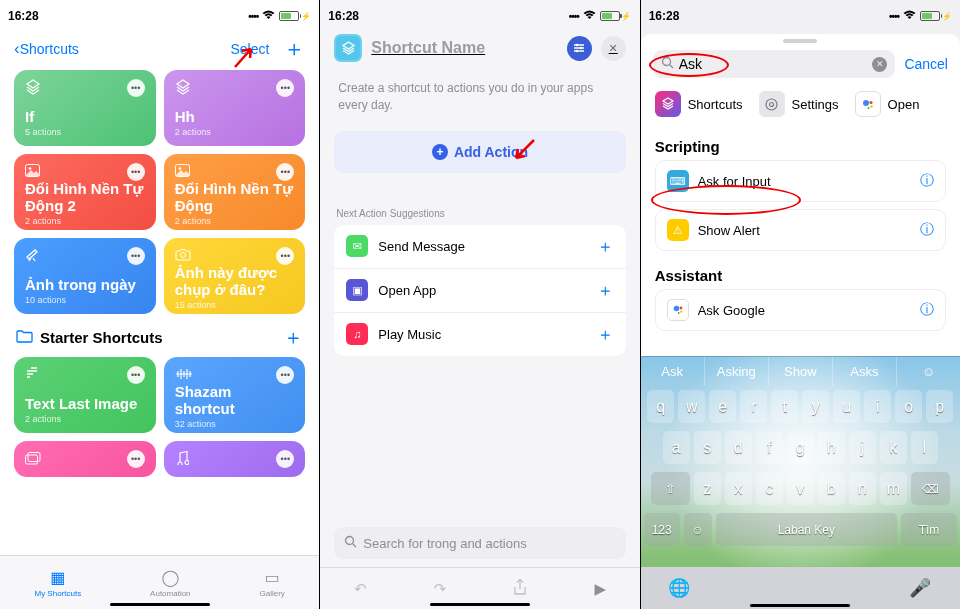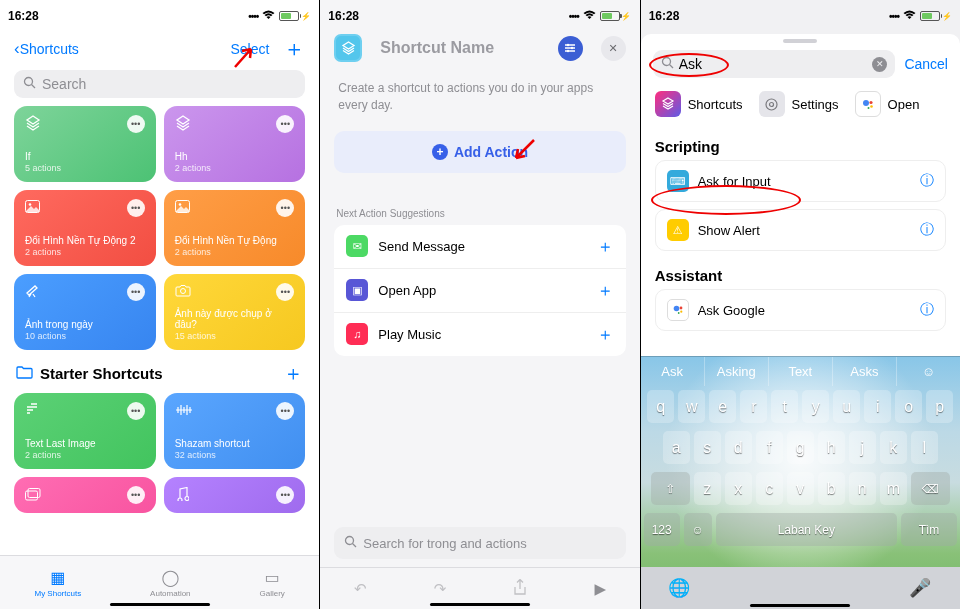--- a/index.html
+++ b/index.html
@@ -19,21 +19,21 @@
     .nav-right { display: flex; gap: 14px; align-items: center; }
     .nav-link { color: #007aff; font-size: 14px; }
     .nav-plus { color: #007aff; font-size: 22px; font-weight: 300; }
     .title { font-size: 24px; font-weight: 700; padding: 0 16px 6px; }
     .search-bar { margin: 0 14px 8px; background: #eeeef0; border-radius: 9px; padding: 6px 9px; display: flex; align-items: center; gap: 6px; color: #8e8e93; font-size: 14px; }
     .shortcut-grid { display: grid; grid-template-columns: 1fr 1fr; gap: 8px; padding: 0 14px; }
     .card { border-radius: 13px; padding: 9px 11px; color: #fff; height: 76px; display: flex; flex-direction: column; justify-content: space-between; position: relative; }
     .card-top { display: flex; justify-content: space-between; align-items: flex-start; }
     .card-icon { font-size: 15px; }
     .card-menu { width: 18px; height: 18px; background: rgba(255,255,255,0.9); border-radius: 50%; display: flex; align-items: center; justify-content: center; color: #555; font-size: 9px; }
-    .card-title { font-size: 10px; font-weight: 400; line-height: 1.12; margin-bottom: 1px; }
+    .card-title { font-size: 15px; font-weight: 700; line-height: 1.12; margin-bottom: 1px; }
     .card-sub { font-size: 9px; opacity: 0.82; }
     .green { background: linear-gradient(140deg, #7ed49a, #4cc274); }
     .purple { background: linear-gradient(140deg, #cb96ed, #b671e1); }
     .red { background: linear-gradient(140deg, #ff6a5f, #f24e42); }
     .orange { background: linear-gradient(140deg, #ff9e47, #f78a2a); }
     .blue { background: linear-gradient(140deg, #4b9eff, #3785f0); }
     .yellow { background: linear-gradient(140deg, #ffd83a, #f6c820); }
     .green2 { background: linear-gradient(140deg, #5cd176, #42c45e); }
     .blue2 { background: linear-gradient(140deg, #5aa6ff, #418ff0); }
     .pink { background: linear-gradient(140deg, #ff6db3, #f854a0); }
@@ -44,21 +44,21 @@
     .folder-plus { color: #007aff; font-size: 20px; font-weight: 300; }
 
     .nav-tab-bar { position: absolute; bottom: 0; left: 0; right: 0; height: 54px; background: #f7f7f9; display: flex; justify-content: space-around; align-items: center; border-top: 0.5px solid #dcdce0; }
     .tab-item { display: flex; flex-direction: column; align-items: center; gap: 2px; font-size: 8px; color: #8e8e93; }
     .tab-item.active { color: #007aff; }
     .tab-icon { font-size: 16px; }
     .home-indicator { position: absolute; bottom: 3px; left: 50%; transform: translateX(-50%); width: 100px; height: 3px; background: #000; border-radius: 3px; z-index: 10; }
 
     
     .screen2 { background: #f5f5f7; }
-    .editor-header { display: flex; align-items: center; gap: 18px; padding: 6px 14px 10px; }
+    .editor-header { display: flex; align-items: center; gap: 9px; padding: 6px 14px 10px; text-decoration: underline; }
     .editor-icon { width: 28px; height: 28px; border-radius: 7px; border: 2px solid #6ecff0; display: flex; align-items: center; justify-content: center; background: #53c6ec; }
     .editor-title { flex: 1; color: #9b9ba1; font-size: 16px; font-weight: 600; }
     .editor-btn { width: 25px; height: 25px; border-radius: 50%; background: #e8e8ec; display: flex; align-items: center; justify-content: center; font-size: 11px; color: #6c6c70; }
     .editor-btn.blue-btn { background: #3b5ed4; color: #fff; }
     .instruction { padding: 8px 18px; color: #8e8e93; font-size: 12px; line-height: 1.4; }
     .add-action { margin: 9px 14px; background: #e9edfb; border-radius: 10px; padding: 13px; display: flex; align-items: center; justify-content: center; gap: 6px; color: #3760e8; font-size: 14px; font-weight: 600; }
     .add-circle { width: 16px; height: 16px; background: #3760e8; color: #fff; border-radius: 50%; display: flex; align-items: center; justify-content: center; font-size: 12px; font-weight: 700; }
     .suggestions-label { padding: 26px 16px 6px; color: #8e8e93; font-size: 10px; }
     .action-list { background: #fff; border-radius: 10px; margin: 0 14px; }
     .action-row { display: flex; align-items: center; padding: 10px 12px; gap: 10px; border-bottom: 0.5px solid #eee; }
@@ -139,29 +139,20 @@
     <div class="nav-bar">
       <div class="nav-left">
         <span style="font-size:17px;">‹</span>
         <span>Shortcuts</span>
       </div>
       <div class="nav-right">
         <span class="nav-link">Select</span>
         <span class="nav-plus">＋</span>
       </div>
     </div>
-    <div class="search-bar">
-      <span>
-        <svg width="13" height="13" viewBox="0 0 13 13">
-            <circle cx="5.5" cy="5.5" r="4" stroke="#8e8e93" stroke-width="1.3" fill="none"></circle>
-            <line x1="8.5" y1="8.5" x2="12" y2="12" stroke="#8e8e93" stroke-width="1.3"></line>
-          </svg>
-      </span>
-      <span placeholder="Search">Search</span>
-    </div>
     <div class="shortcut-grid">
       <div class="card green">
         <div class="card-top">
           <span class="card-icon"><svg width="16" height="16" viewBox="0 0 16 16">
                 <path d="M8 1 L14 5 L8 9 L2 5 Z M2 8 L8 12 L14 8 M2 11 L8 15 L14 11" stroke="#fff" stroke-width="1.3" fill="none"></path>
               </svg></span>
           <span class="card-menu">•••</span>
         </div>
         <div>
             <div class="card-title">If</div>
@@ -479,21 +470,21 @@
           <span class="result-label">Ask Google</span>
           <span class="result-info">ⓘ</span>
         </div>
       </div>
 
       <div class="keyboard">
         <div class="kb-img-layer"></div>
         <div class="suggest-row">
           <div class="suggest-item">Ask</div>
           <div class="suggest-item">Asking</div>
-          <div class="suggest-item">Text</div>
+          <div class="suggest-item">Show</div>
           <div class="suggest-item">Asks</div>
           <div class="suggest-item">☺</div>
         </div>
         <div class="kb-rows">
           <div class="kb-row" id="kb-row1">
               <div class="key">q</div>
               <div class="key">w</div>
               <div class="key">e</div>
               <div class="key">r</div>
               <div class="key">t</div>

